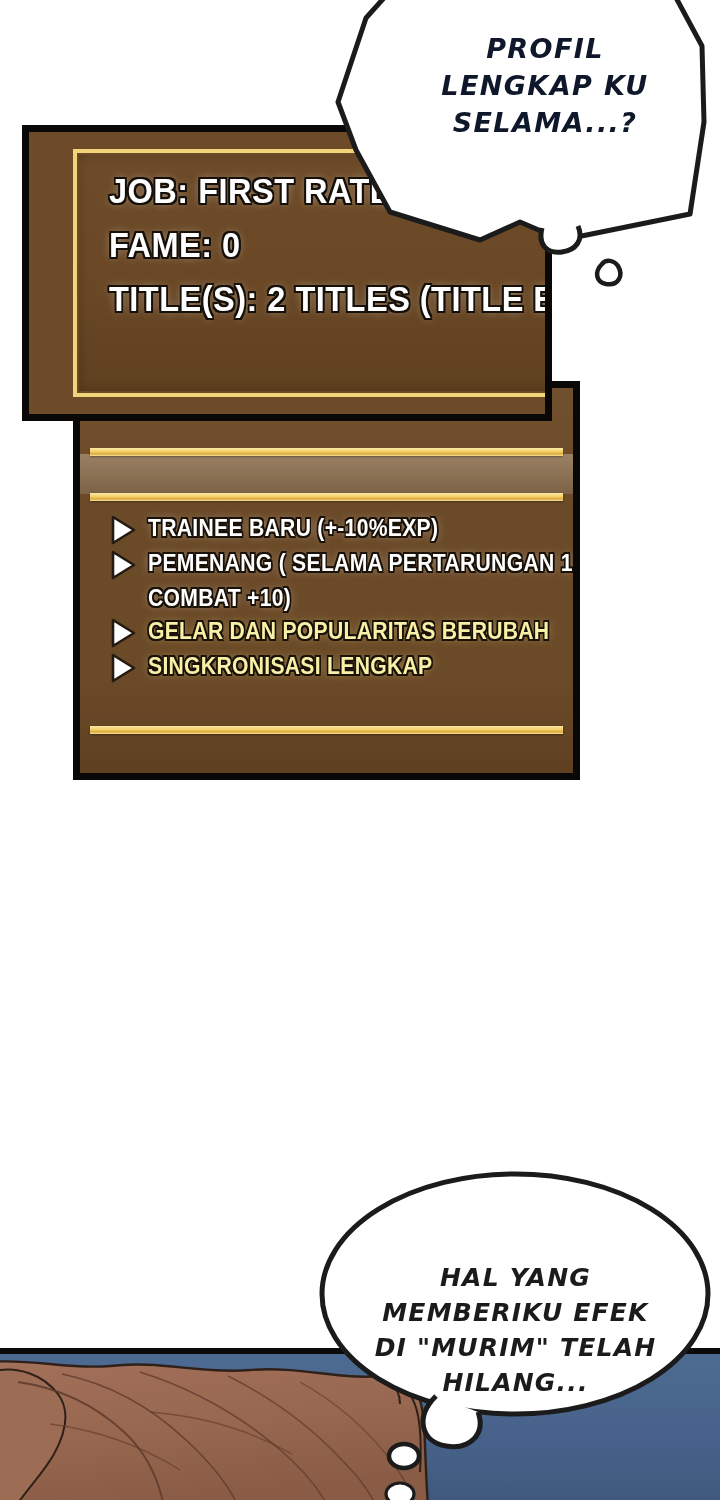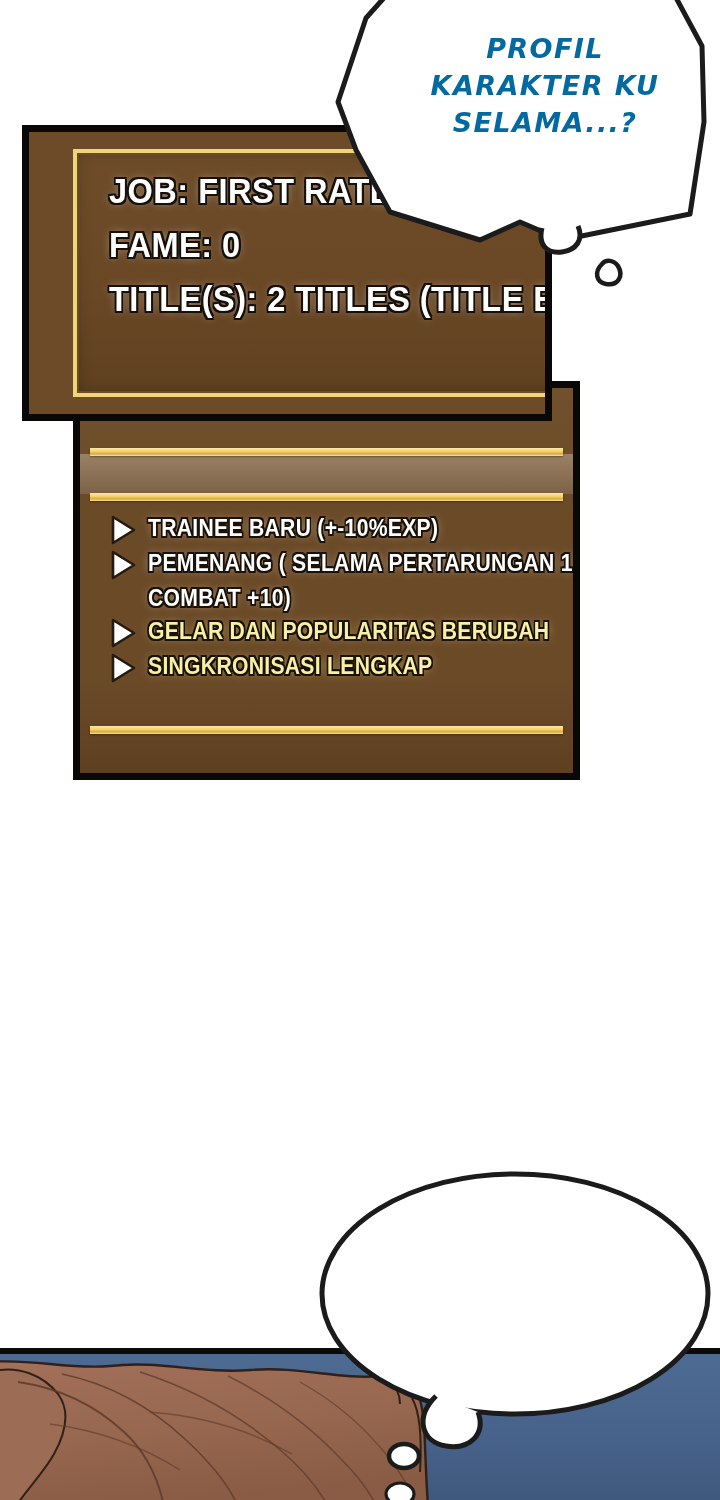--- a/index.html
+++ b/index.html
@@ -147,21 +147,21 @@
     position: absolute;
     left: 85px; top: 48px;
     width: 260px;
     text-align: center;
     font-family: "DejaVu Sans", sans-serif;
     font-style: italic;
     font-weight: 700;
     font-size: 27px;
     line-height: 37px;
     letter-spacing: 1.4px;
-    color: #0369a1;
+    color: #0f172a;
     z-index: 7;
   }
 
   .bubble-bottom {
     position: absolute;
     left: 318px; top: 1168px;
     width: 392px; height: 300px;
     z-index: 8;
   }
   .bubble-bottom svg { display: block; overflow: visible; }
@@ -297,28 +297,34 @@
   <div class="bubble-top">
     <svg width="400" height="290" viewBox="0 0 400 290">
       <polygon points="104,-40 36,36 8,120 26,168 60,230 150,258 190,240 232,258 360,232 374,140 372,64 316,-40" fill="#ffffff" stroke="#1b1b1b" stroke-width="5" stroke-linejoin="round"></polygon>
 
       <path d="M 212,246 C 208,262 216,272 232,270 C 246,268 254,258 248,244" fill="#ffffff" stroke="#1b1b1b" stroke-width="5" stroke-linejoin="round"></path>
 
       <path d="M 272,282 C 264,290 266,300 276,302 C 288,304 294,294 288,284 C 284,278 276,277 272,282 Z" fill="#ffffff" stroke="#1b1b1b" stroke-width="4.5" stroke-linejoin="round"></path>
     </svg>
     <div class="bubble-top-text">
       <div>PROFIL</div>
-      <div>KARAKTER KU</div>
+      <div>LENGKAP KU</div>
       <div>SELAMA...?</div>
     </div>
   </div>
 
   <div class="bubble-bottom">
     <svg width="400" height="300" viewBox="0 0 400 300">
       <ellipse cx="197" cy="126" rx="193" ry="120" fill="#ffffff" stroke="#1b1b1b" stroke-width="5"></ellipse>
 
       <path d="M 118,228 C 96,250 104,274 128,278 C 152,282 168,266 160,244" fill="#ffffff" stroke="#1b1b1b" stroke-width="5" stroke-linejoin="round"></path>
 
       <ellipse cx="86" cy="288" rx="15" ry="12" fill="#ffffff" stroke="#1b1b1b" stroke-width="4.5"></ellipse>
     </svg>
+    <div class="bubble-bottom-text">
+      <div>HAL YANG</div>
+      <div>MEMBERIKU EFEK</div>
+      <div>DI "MURIM" TELAH</div>
+      <div>HILANG...</div>
+    </div>
   </div>
 
 </div>
 
 </body></html>

